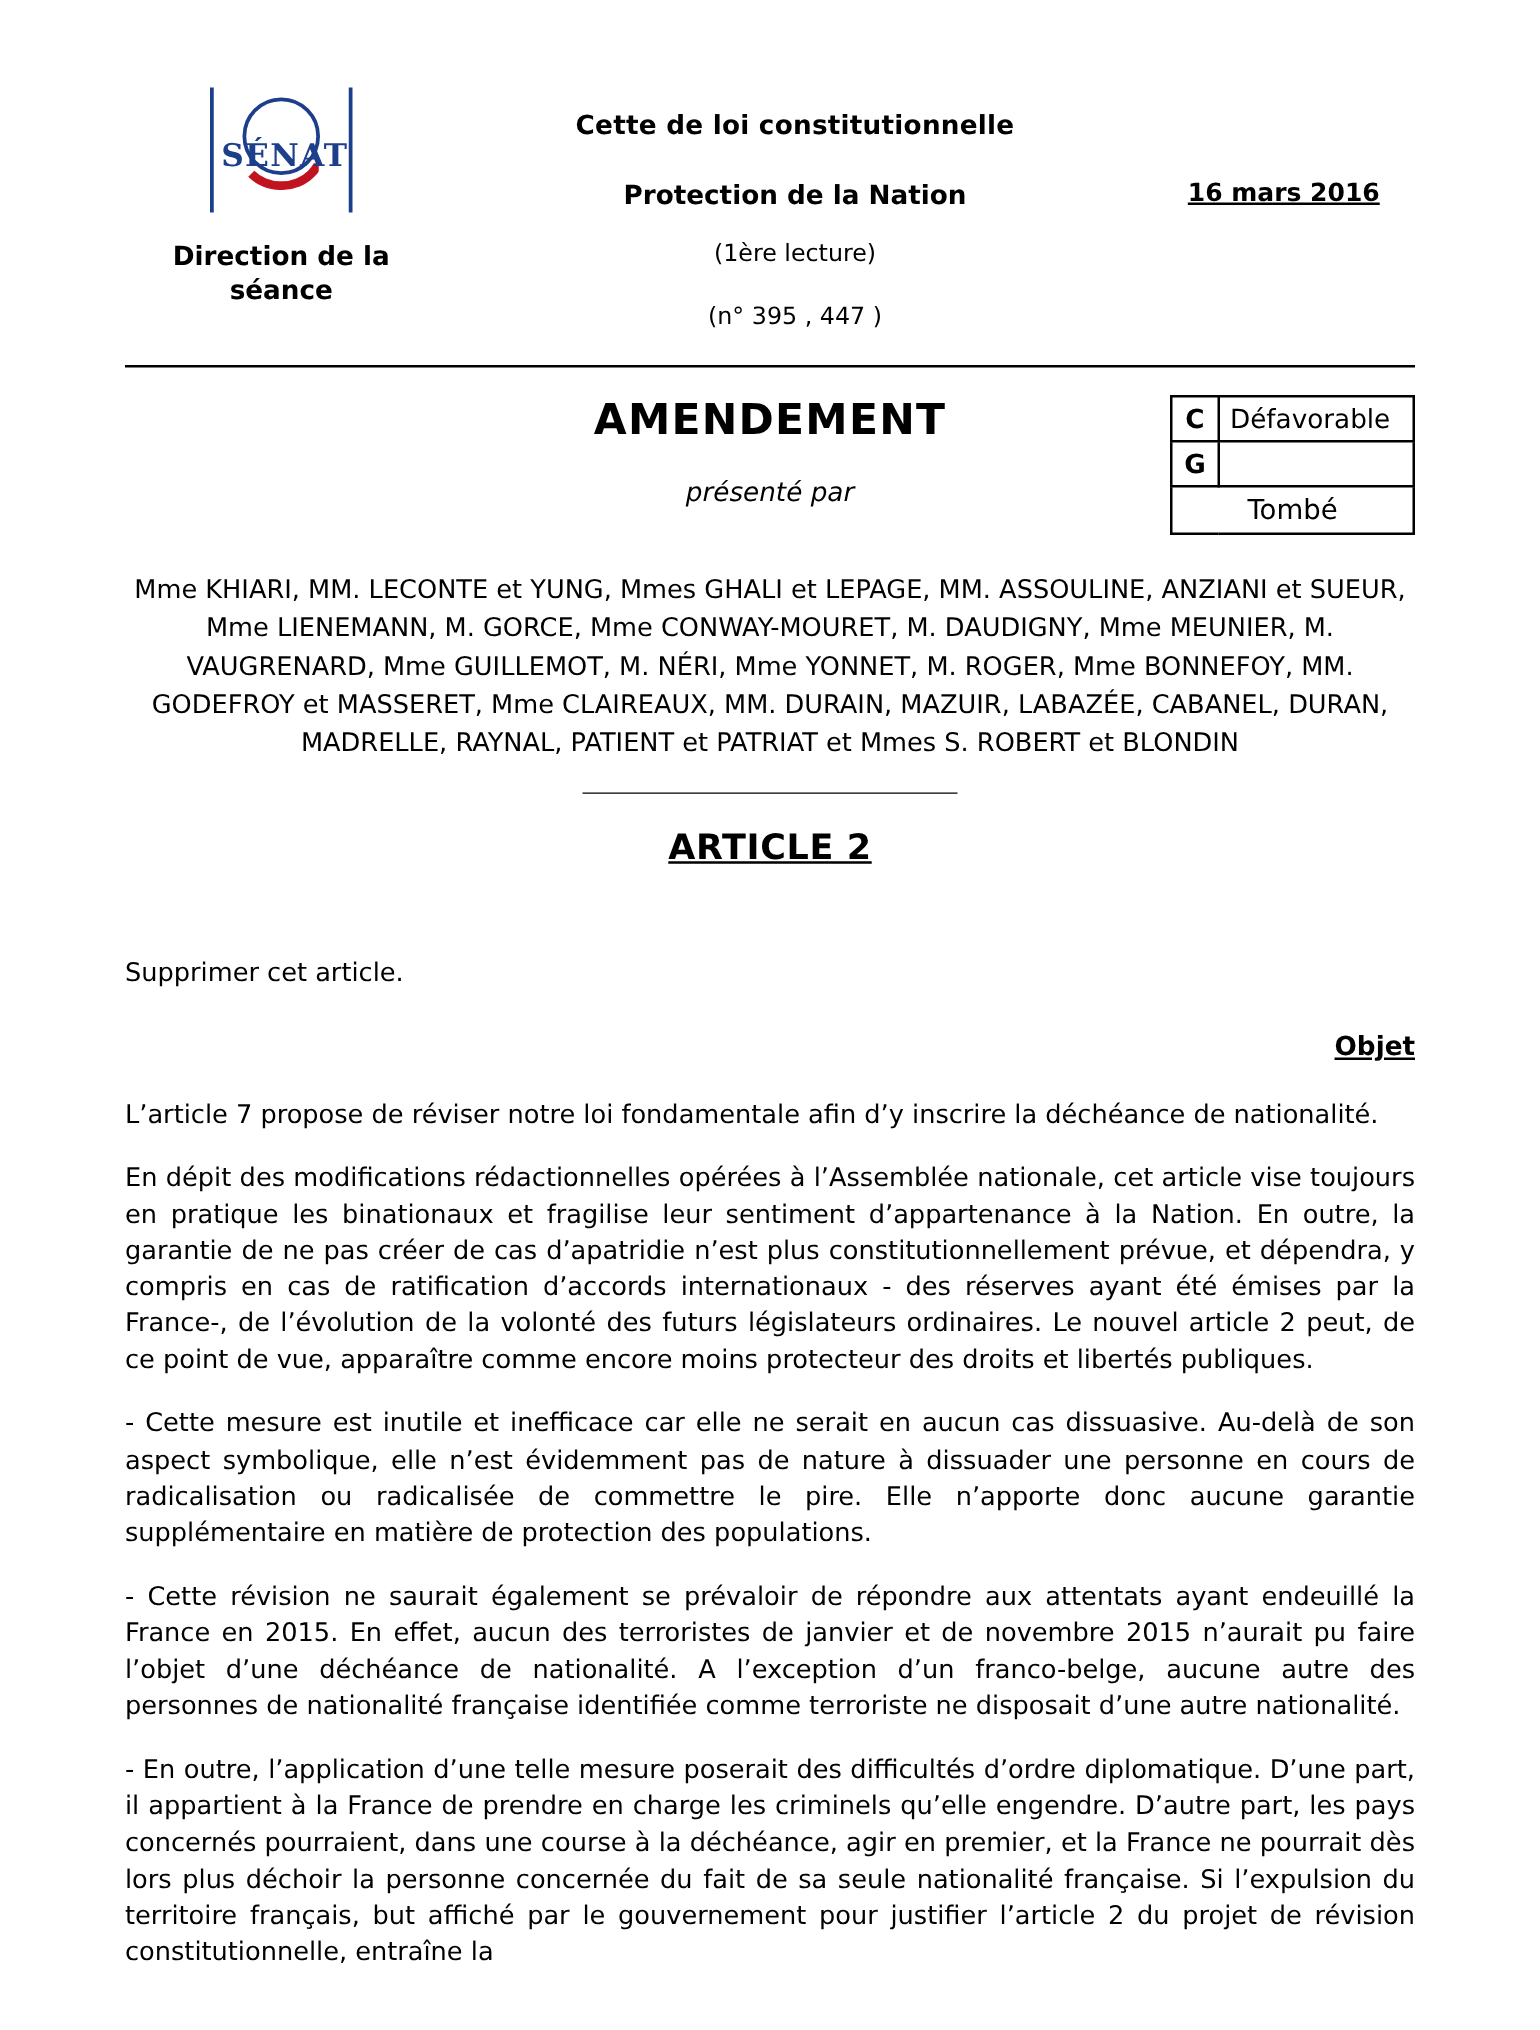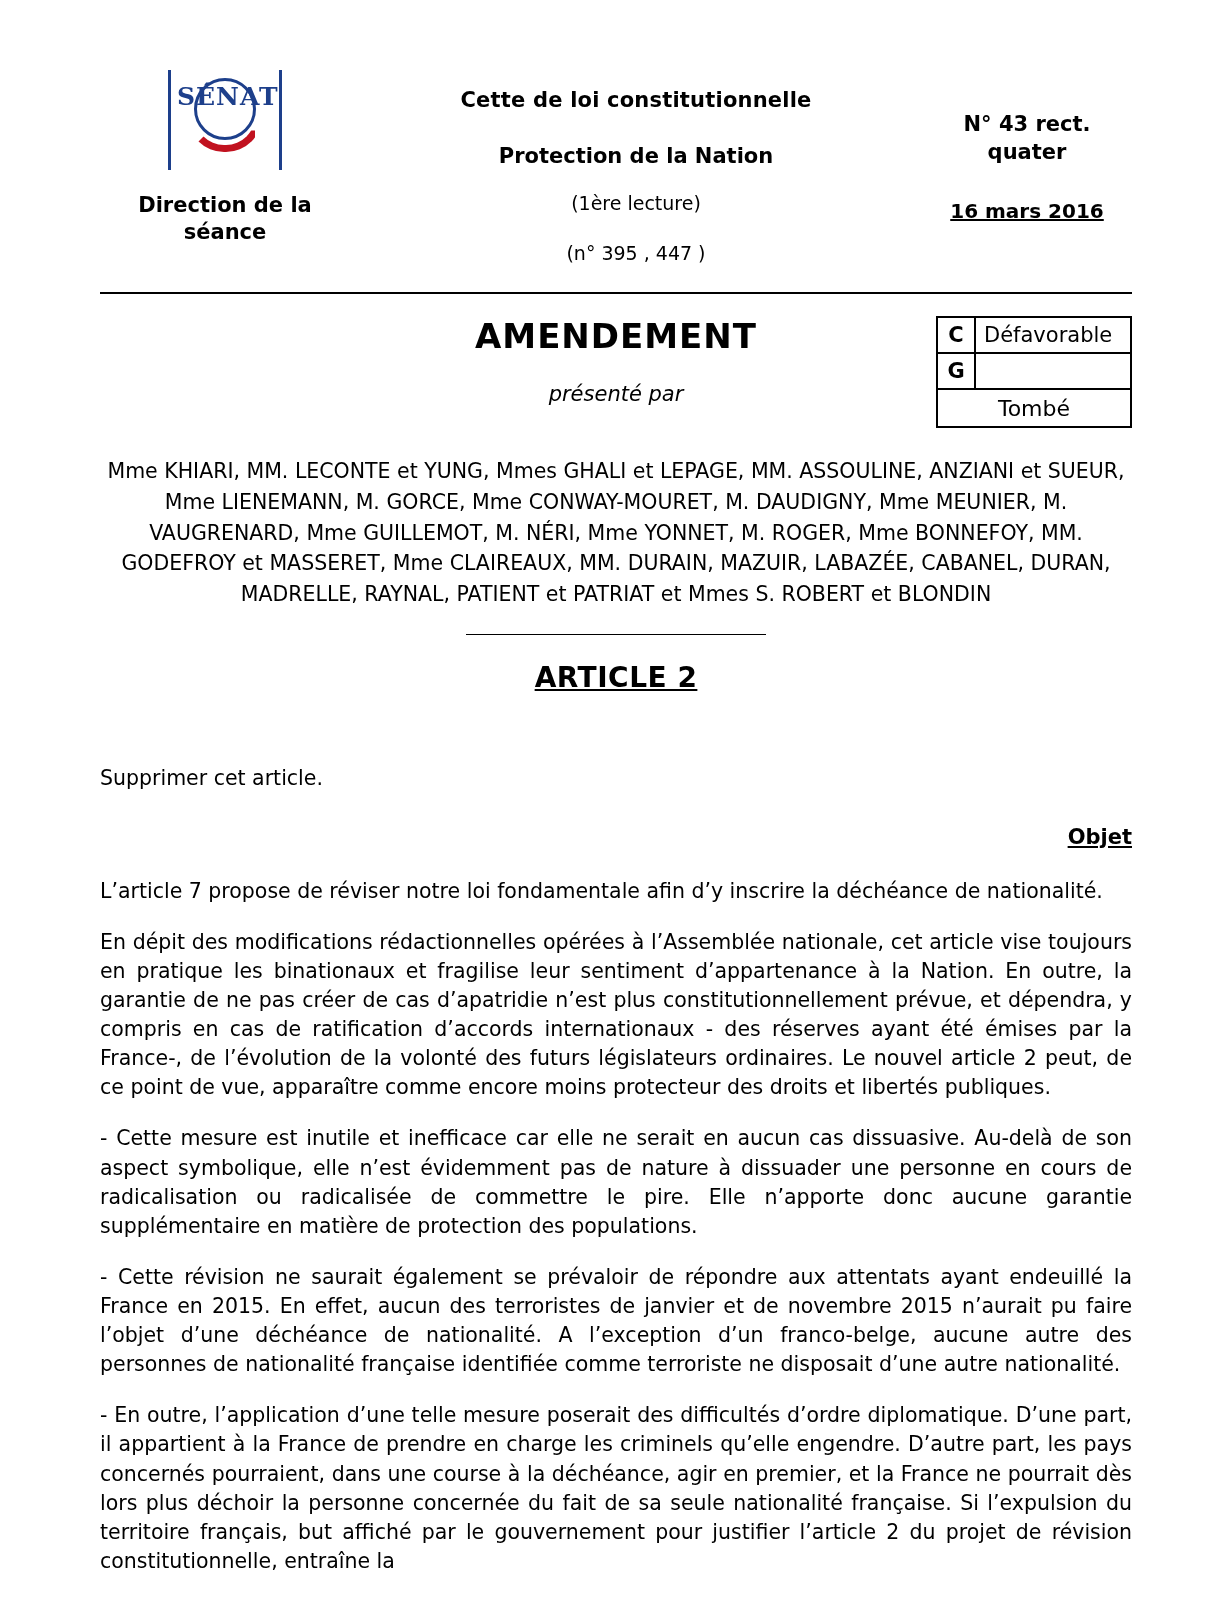--- a/index.html
+++ b/index.html
@@ -77,21 +77,21 @@
     border-top-color: transparent;
     border-left-color: transparent;
     border-right-color: transparent;
     border-radius: 0 0 40px 40px;
     box-sizing: border-box;
   }
   .logo-text {
     position: absolute;
     left: 0;
     right: 0;
-    top: 12px;
+    top: 40px;
     text-align: center;
     font-family: "DejaVu Serif", serif;
     font-size: 25px;
     font-weight: bold;
     letter-spacing: 1px;
     color: #1d3f8b;
   }
   .direction {
     margin-top: 22px;
     font-size: 21px;
@@ -255,21 +255,20 @@
     </div>
 
     <div class="header-center">
       <div class="title-main">Cette de loi constitutionnelle</div>
       <div class="title-sub">Protection de la Nation</div>
       <div class="reading">(1ère lecture)</div>
       <div class="numbers">(n° 395 , 447 )</div>
     </div>
 
     <div class="header-right">
-      <div class="amend-no">N° 43 rect. quater</div>
       <div class="amend-date">16 mars 2016</div>
     </div>
 
   </div>
 
   <hr class="hrule">
 
   <div class="amend-block">
     <table class="avis-table">
       <tbody>

